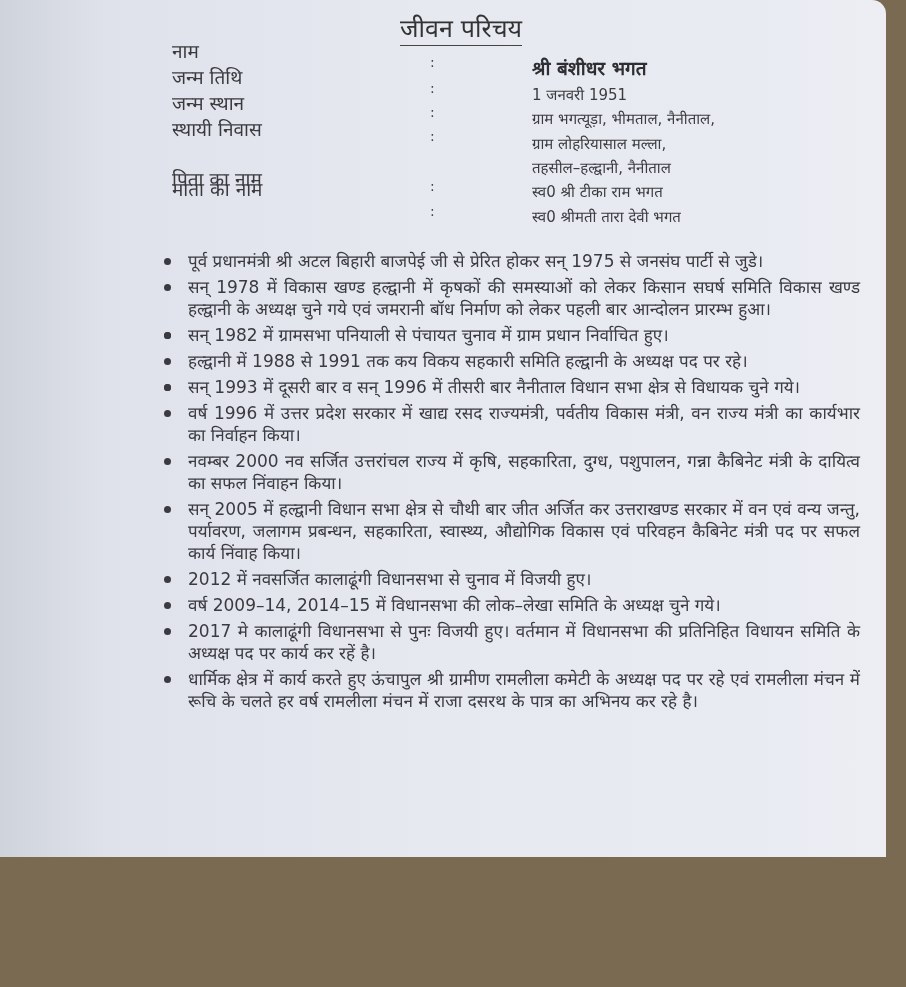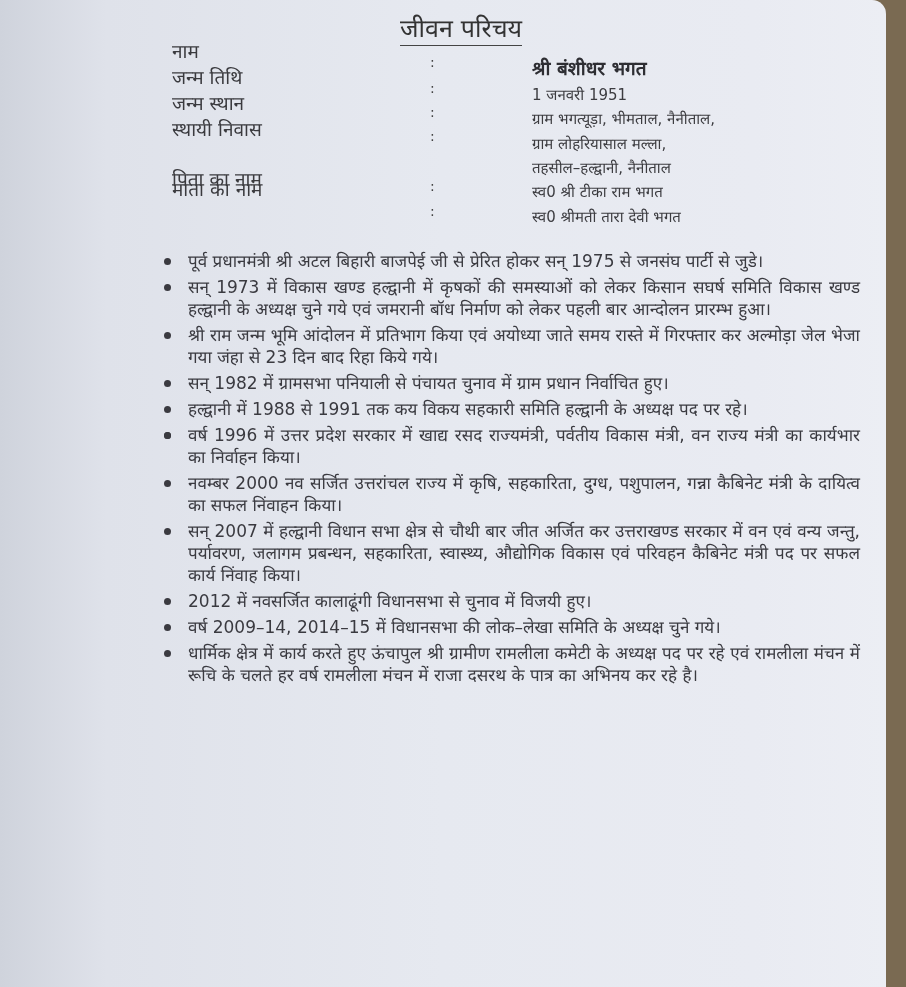--- a/index.html
+++ b/index.html
@@ -3,21 +3,21 @@
 <meta charset="utf-8">
 <style>
   html, body { margin: 0; padding: 0; }
   body {
     width: 906px; height: 987px; overflow: hidden; position: relative;
     background: #7a6a52;
     font-family: "DejaVu Sans", "Liberation Sans", sans-serif;
     color: #3a3a3e;
   }
   .page {
-    position: absolute; left: 0; top: 0; width: 886px; height: 987px;
+    position: absolute; left: 0; top: 0; width: 886px; height: 857px;
     background: linear-gradient(90deg, #cfd3dc 0%, #dfe2ea 12%, #e6e9f0 50%, #e9ebf2 85%, #eceef4 100%);
     border-top-right-radius: 14px;
   }
   .title {
     position: absolute; left: 400px; top: 14px;
     font-size: 25px; color: #333;
     border-bottom: 1.5px solid #444; padding-bottom: 1px; line-height: 30px;
   }
   .label { position: absolute; left: 172px; font-size: 19px; color: #3a3a3e; }
   .colon { position: absolute; left: 430px; font-size: 14px; color: #444; }
@@ -57,25 +57,27 @@
     <div class="value" style="top:84px">1 जनवरी 1951</div>
     <div class="value" style="top:108px">ग्राम भगत्यूड़ा, भीमताल, नैनीताल,</div>
     <div class="value" style="top:133px">ग्राम लोहरियासाल मल्ला,</div>
     <div class="value" style="top:157px">तहसील–हल्द्वानी, नैनीताल</div>
     <div class="value" style="top:181px">स्व0 श्री टीका राम भगत</div>
     <div class="value" style="top:206px">स्व0 श्रीमती तारा देवी भगत</div>
   </div>
 
   <ul class="bullets">
     <li><span class="dot"></span><span>पूर्व प्रधानमंत्री श्री अटल बिहारी बाजपेई जी से प्रेरित होकर सन् 1975 से जनसंघ पार्टी से जुडे।</span></li>
-    <li><span class="dot"></span><span>सन् 1973 में विकास खण्ड हल्द्वानी में कृषकों की समस्याओं को लेकर किसान सघर्ष समिति विकास खण्ड हल्द्वानी के अध्यक्ष चुने गये एवं जमरानी बॉध निर्माण को लेकर पहली बार आन्दोलन प्रारम्भ हुआ।</span></li>
-    <li><span class="dot"></span><span>श्री राम जन्म भूमि आंदोलन में प्रतिभाग किया एवं अयोध्या जाते समय रास्ते में गिरफ्तार कर अल्मोड़ा जेल भेजा गया जंहा से 23 दिन बाद रिहा किये गये।</span></li>
+    <li><span class="dot"></span><span>सन् 1978 में विकास खण्ड हल्द्वानी में कृषकों की समस्याओं को लेकर किसान सघर्ष समिति विकास खण्ड हल्द्वानी के अध्यक्ष चुने गये एवं जमरानी बॉध निर्माण को लेकर पहली बार आन्दोलन प्रारम्भ हुआ।</span></li>
+    <li><span class="dot"></span></li>
     <li><span class="dot"></span><span>सन् 1982 में ग्रामसभा पनियाली से पंचायत चुनाव में ग्राम प्रधान निर्वाचित हुए।</span></li>
     <li><span class="dot"></span><span>हल्द्वानी में 1988 से 1991 तक कय विकय सहकारी समिति हल्द्वानी के अध्यक्ष पद पर रहे।</span></li>
     <li><span class="dot"></span></li>
+    <li><span class="dot"></span><span>सन् 1993 में दूसरी बार व सन् 1996 में तीसरी बार नैनीताल विधान सभा क्षेत्र से विधायक चुने गये।</span></li>
     <li><span class="dot"></span><span>वर्ष 1996 में उत्तर प्रदेश सरकार में खाद्य रसद राज्यमंत्री, पर्वतीय विकास मंत्री, वन राज्य मंत्री का कार्यभार का निर्वाहन किया।</span></li>
     <li><span class="dot"></span><span>नवम्बर 2000 नव सर्जित उत्तरांचल राज्य में कृषि, सहकारिता, दुग्ध, पशुपालन, गन्ना कैबिनेट मंत्री के दायित्व का सफल निंवाहन किया।</span></li>
-    <li><span class="dot"></span><span>सन् 2007 में हल्द्वानी विधान सभा क्षेत्र से चौथी बार जीत अर्जित कर उत्तराखण्ड सरकार में वन एवं वन्य जन्तु, पर्यावरण, जलागम प्रबन्धन, सहकारिता, स्वास्थ्य, औद्योगिक विकास एवं परिवहन कैबिनेट मंत्री पद पर सफल कार्य निंवाह किया।</span></li>
+    <li><span class="dot"></span><span>सन् 2005 में हल्द्वानी विधान सभा क्षेत्र से चौथी बार जीत अर्जित कर उत्तराखण्ड सरकार में वन एवं वन्य जन्तु, पर्यावरण, जलागम प्रबन्धन, सहकारिता, स्वास्थ्य, औद्योगिक विकास एवं परिवहन कैबिनेट मंत्री पद पर सफल कार्य निंवाह किया।</span></li>
     <li><span class="dot"></span><span>2012 में नवसर्जित कालाढूंगी विधानसभा से चुनाव में विजयी हुए।</span></li>
     <li><span class="dot"></span><span>वर्ष 2009–14, 2014–15 में विधानसभा की लोक–लेखा समिति के अध्यक्ष चुने गये।</span></li>
+    <li><span class="dot"></span><span>2017 मे कालाढूंगी विधानसभा से पुनः विजयी हुए। वर्तमान में विधानसभा की प्रतिनिहित विधायन समिति के अध्यक्ष पद पर कार्य कर रहें है।</span></li>
     <li><span class="dot"></span><span>धार्मिक क्षेत्र में कार्य करते हुए ऊंचापुल श्री ग्रामीण रामलीला कमेटी के अध्यक्ष पद पर रहे एवं रामलीला मंचन में रूचि के चलते हर वर्ष रामलीला मंचन में राजा दसरथ के पात्र का अभिनय कर रहे है।</span></li>
   </ul>
 </div>
 
 </body></html>

